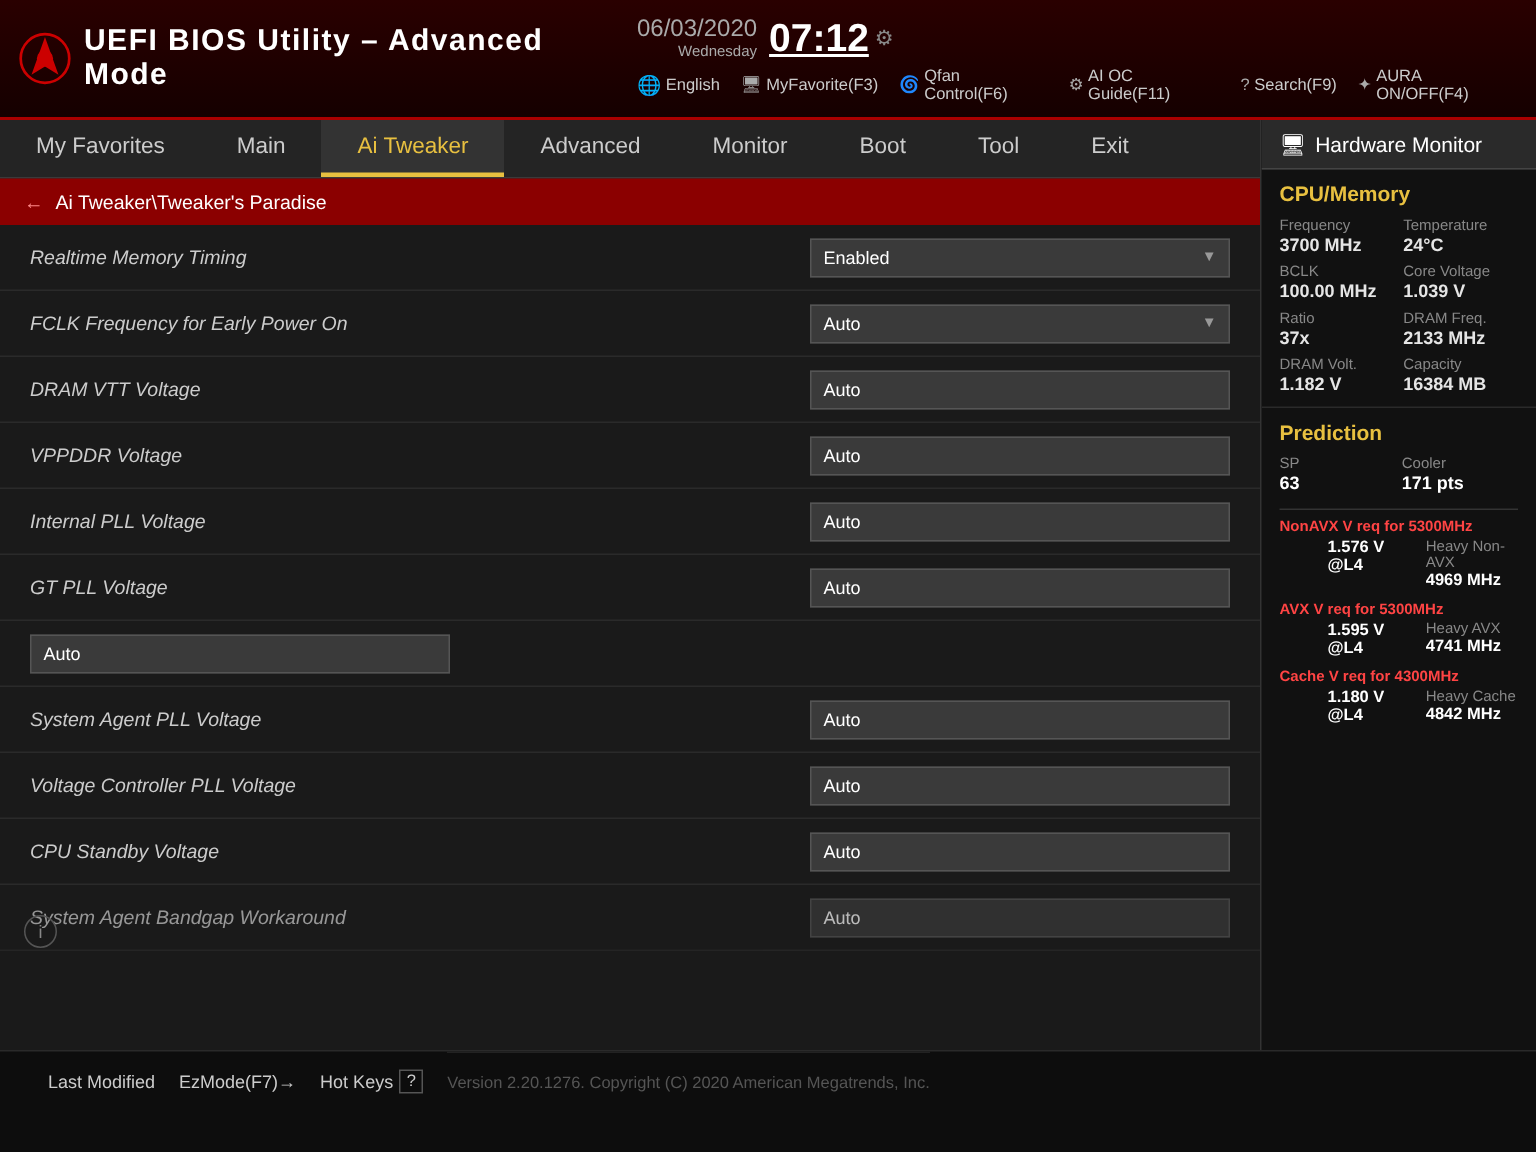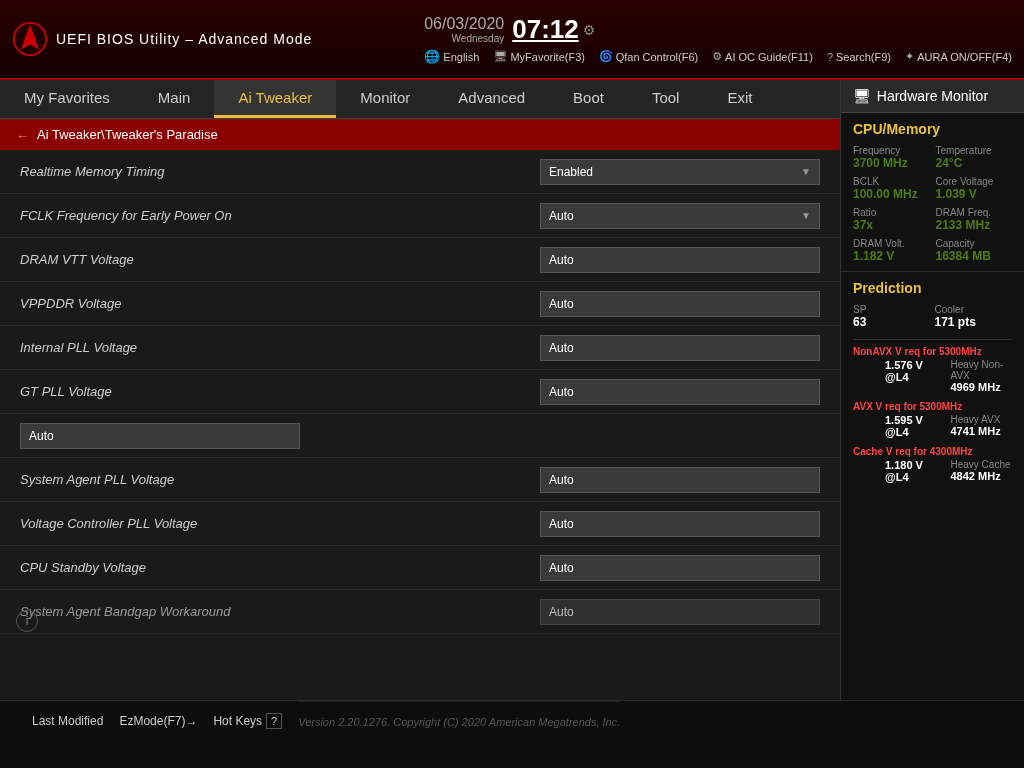--- a/index.html
+++ b/index.html
@@ -112,21 +112,21 @@
       display: grid;
       grid-template-columns: 1fr 1fr;
       gap: 6px;
     }
     .hw-item {}
     .hw-item-label {
       color: #888;
       font-size: 10px;
     }
     .hw-item-value {
-      color: #4d7c0f;
+      color: #e5e5e5;
       font-size: 12px;
       font-weight: bold;
     }
     .hw-divider {
       border: none;
       border-top: 1px solid #333;
       margin: 6px 0;
     }
 
     .prediction-section {
@@ -274,38 +274,37 @@
       height: 40px;
     }
     .bottom-version {
       height: 40px;
       display: flex;
       align-items: center;
       justify-content: center;
       color: #555;
       font-size: 11px;
       border-top: 1px solid #222;
-      font-style: italic;
     }
   </style>
 </head>
 <body>
 
 <div class="full-layout">
 
   <div class="header-area">
 
     <div class="header-left">
       <svg class="rog-symbol" viewBox="0 0 40 40" xmlns="http://www.w3.org/2000/svg">
         <circle cx="20" cy="20" r="18" fill="none" stroke="#cc0000" stroke-width="2"></circle>
         <polygon points="20,4 30,32 20,26 10,32" fill="#cc0000"></polygon>
         <circle cx="20" cy="20" r="6" fill="#cc0000"></circle>
       </svg>
       <div>
-        <div style="color:#fff;font-size:14px;font-weight:normal;letter-spacing:1px;">UEFI BIOS Utility – Advanced Mode</div>
+        <div style="color:#fff;font-size:20px;font-weight:bold;letter-spacing:1px;">UEFI BIOS Utility – Advanced Mode</div>
       </div>
     </div>
 
     <div style="display:flex;flex-direction:column;margin-left:auto;gap:4px;">
       <div style="display:flex;align-items:center;gap:16px;">
         <div style="display:flex;align-items:center;gap:4px;">
           <div style="display:flex;flex-direction:column;align-items:flex-end;margin-right:4px;">
             <span style="color:#aaa;font-size:16px;">06/03/2020</span>
             <span style="color:#aaa;font-size:10px;">Wednesday</span>
           </div>
@@ -350,24 +349,24 @@
         <div class="nav-item">
           <span>My Favorites</span>
         </div>
         <div class="nav-item">
           <span>Main</span>
         </div>
         <div class="nav-item active">
           <span>Ai Tweaker</span>
         </div>
         <div class="nav-item">
+          <span>Advanced</span>
+        </div>
+        <div class="nav-item">
           <span>Monitor</span>
-        </div>
-        <div class="nav-item">
-          <span>Advanced</span>
         </div>
         <div class="nav-item">
           <span>Boot</span>
         </div>
         <div class="nav-item">
           <span>Tool</span>
         </div>
         <div class="nav-item">
           <span>Exit</span>
         </div>

